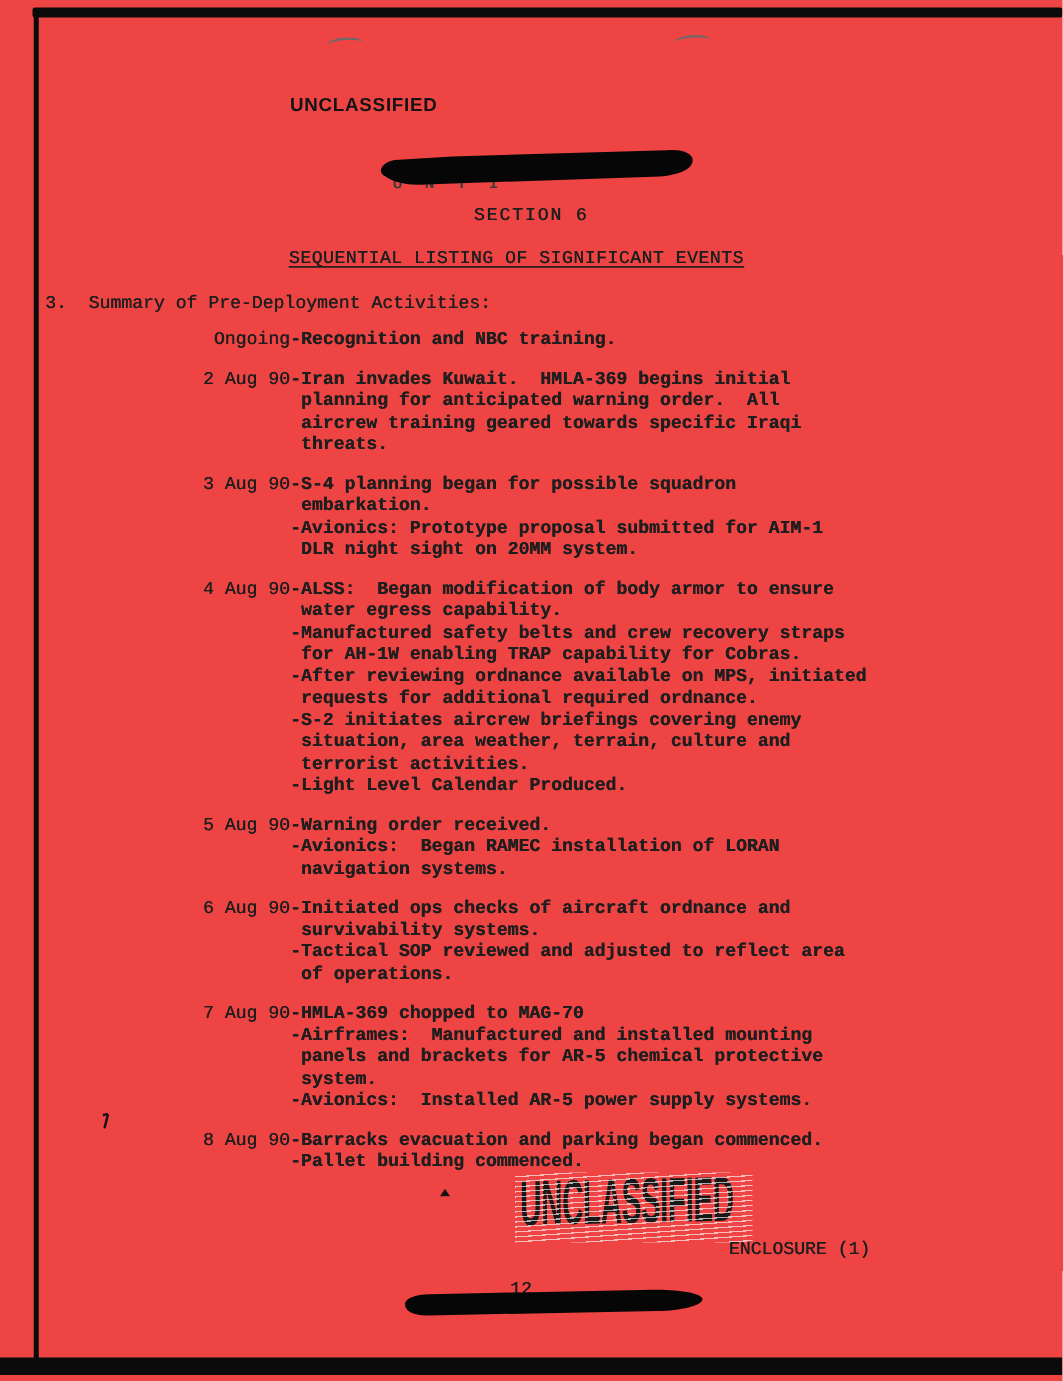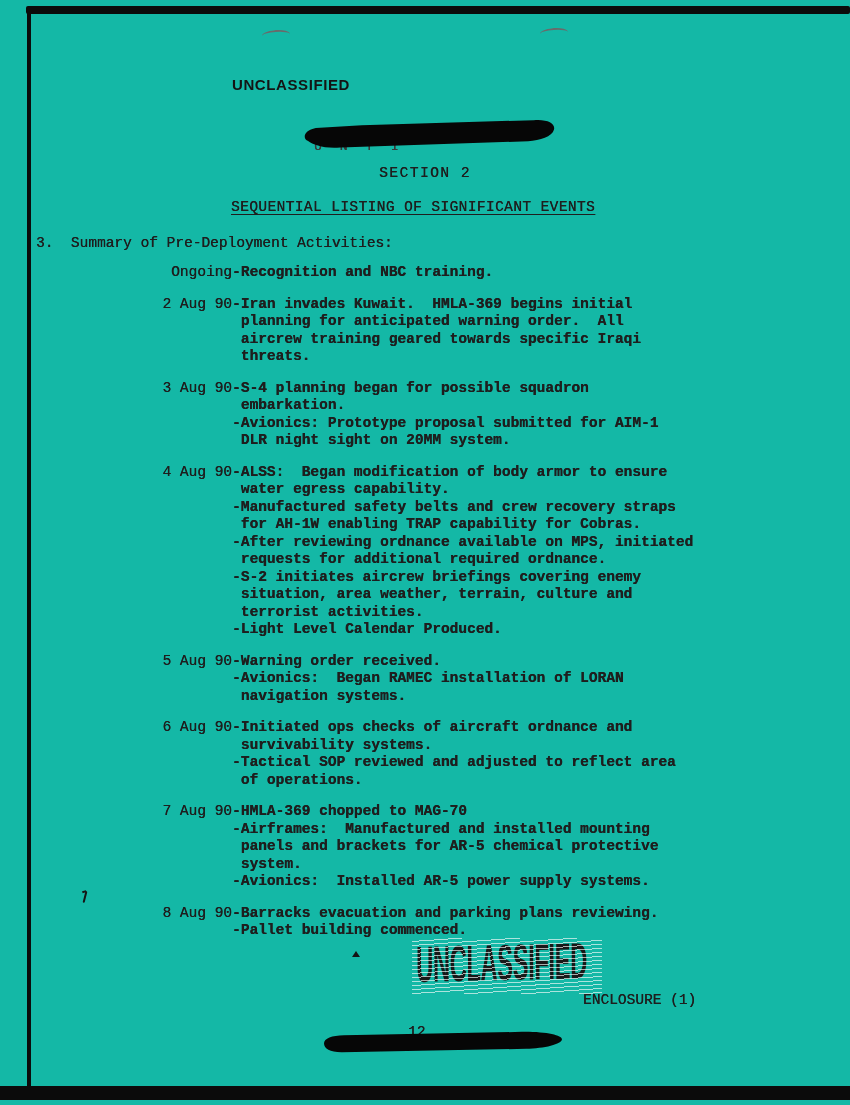--- a/index.html
+++ b/index.html
@@ -1,19 +1,19 @@
 <!DOCTYPE html>
 <html><head>
 <meta charset="utf-8">
 <style>
   * { box-sizing: border-box; }
   html,body { margin:0; padding:0; background:#e9e9e9; }
   .page {
     position:relative; width:850px; height:1105px; margin:0 auto;
-    background:#14b8a6; overflow:hidden;
+    background:#ef4444; overflow:hidden;
     font-family:"Liberation Mono","DejaVu Sans Mono",monospace;
     color:#1e1e1e;
     font-size:14.5px; line-height:17.5px;
     text-shadow:0.3px 0 0 currentColor;
   }
 
   
   .edge-top    { position:absolute; left:26px; top:6px; right:0; height:8px; background:#0b0b0b; border-radius:2px; }
   .edge-left   { position:absolute; left:27px; top:8px; width:4px; height:1080px; background:#0b0b0b; }
   .edge-bottom { position:absolute; left:0; top:1086px; width:850px; height:14px; background:#0b0b0b; }
@@ -83,21 +83,21 @@
 
   <div class="classification-top">UNCLASSIFIED</div>
 
   <div class="redaction-wrap">
     <div class="redaction-fragment">U N T I</div>
     <svg class="redaction-svg" width="260" height="28" viewBox="0 0 260 28">
       <path d="M10 18 C4 15 6 7 18 5 L64 3 L236 1 C250 0 258 5 256 11 C254 18 242 21 230 22 L42 25 C26 26 15 22 10 18 Z" fill="#060606"></path>
     </svg>
   </div>
 
-  <div class="section-title">SECTION 2</div>
+  <div class="section-title">SECTION 6</div>
 
   <div class="doc-title">SEQUENTIAL LISTING OF SIGNIFICANT EVENTS</div>
 
   <div class="intro">3.  Summary of Pre-Deployment Activities:</div>
 
   <div class="events" id="events">
       <div class="event-row">
         <div class="event-date">Ongoing</div>
         <div class="event-text">-Recognition and NBC training.</div>
       </div>
@@ -144,21 +144,21 @@
       <div class="event-row">
         <div class="event-date">7 Aug 90</div>
         <div class="event-text">-HMLA-369 chopped to MAG-70
 -Airframes:  Manufactured and installed mounting
  panels and brackets for AR-5 chemical protective
  system.
 -Avionics:  Installed AR-5 power supply systems.</div>
       </div>
       <div class="event-row">
         <div class="event-date">8 Aug 90</div>
-        <div class="event-text">-Barracks evacuation and parking plans reviewing.
+        <div class="event-text">-Barracks evacuation and parking began commenced.
 -Pallet building commenced.</div>
       </div>
     </div>
 
   <div class="pen-mark"></div>
   <div class="ink-speck"></div>
 
   <div class="stamp">
     <span class="stamp-text">UNCLASSIFIED</span>
   </div>

